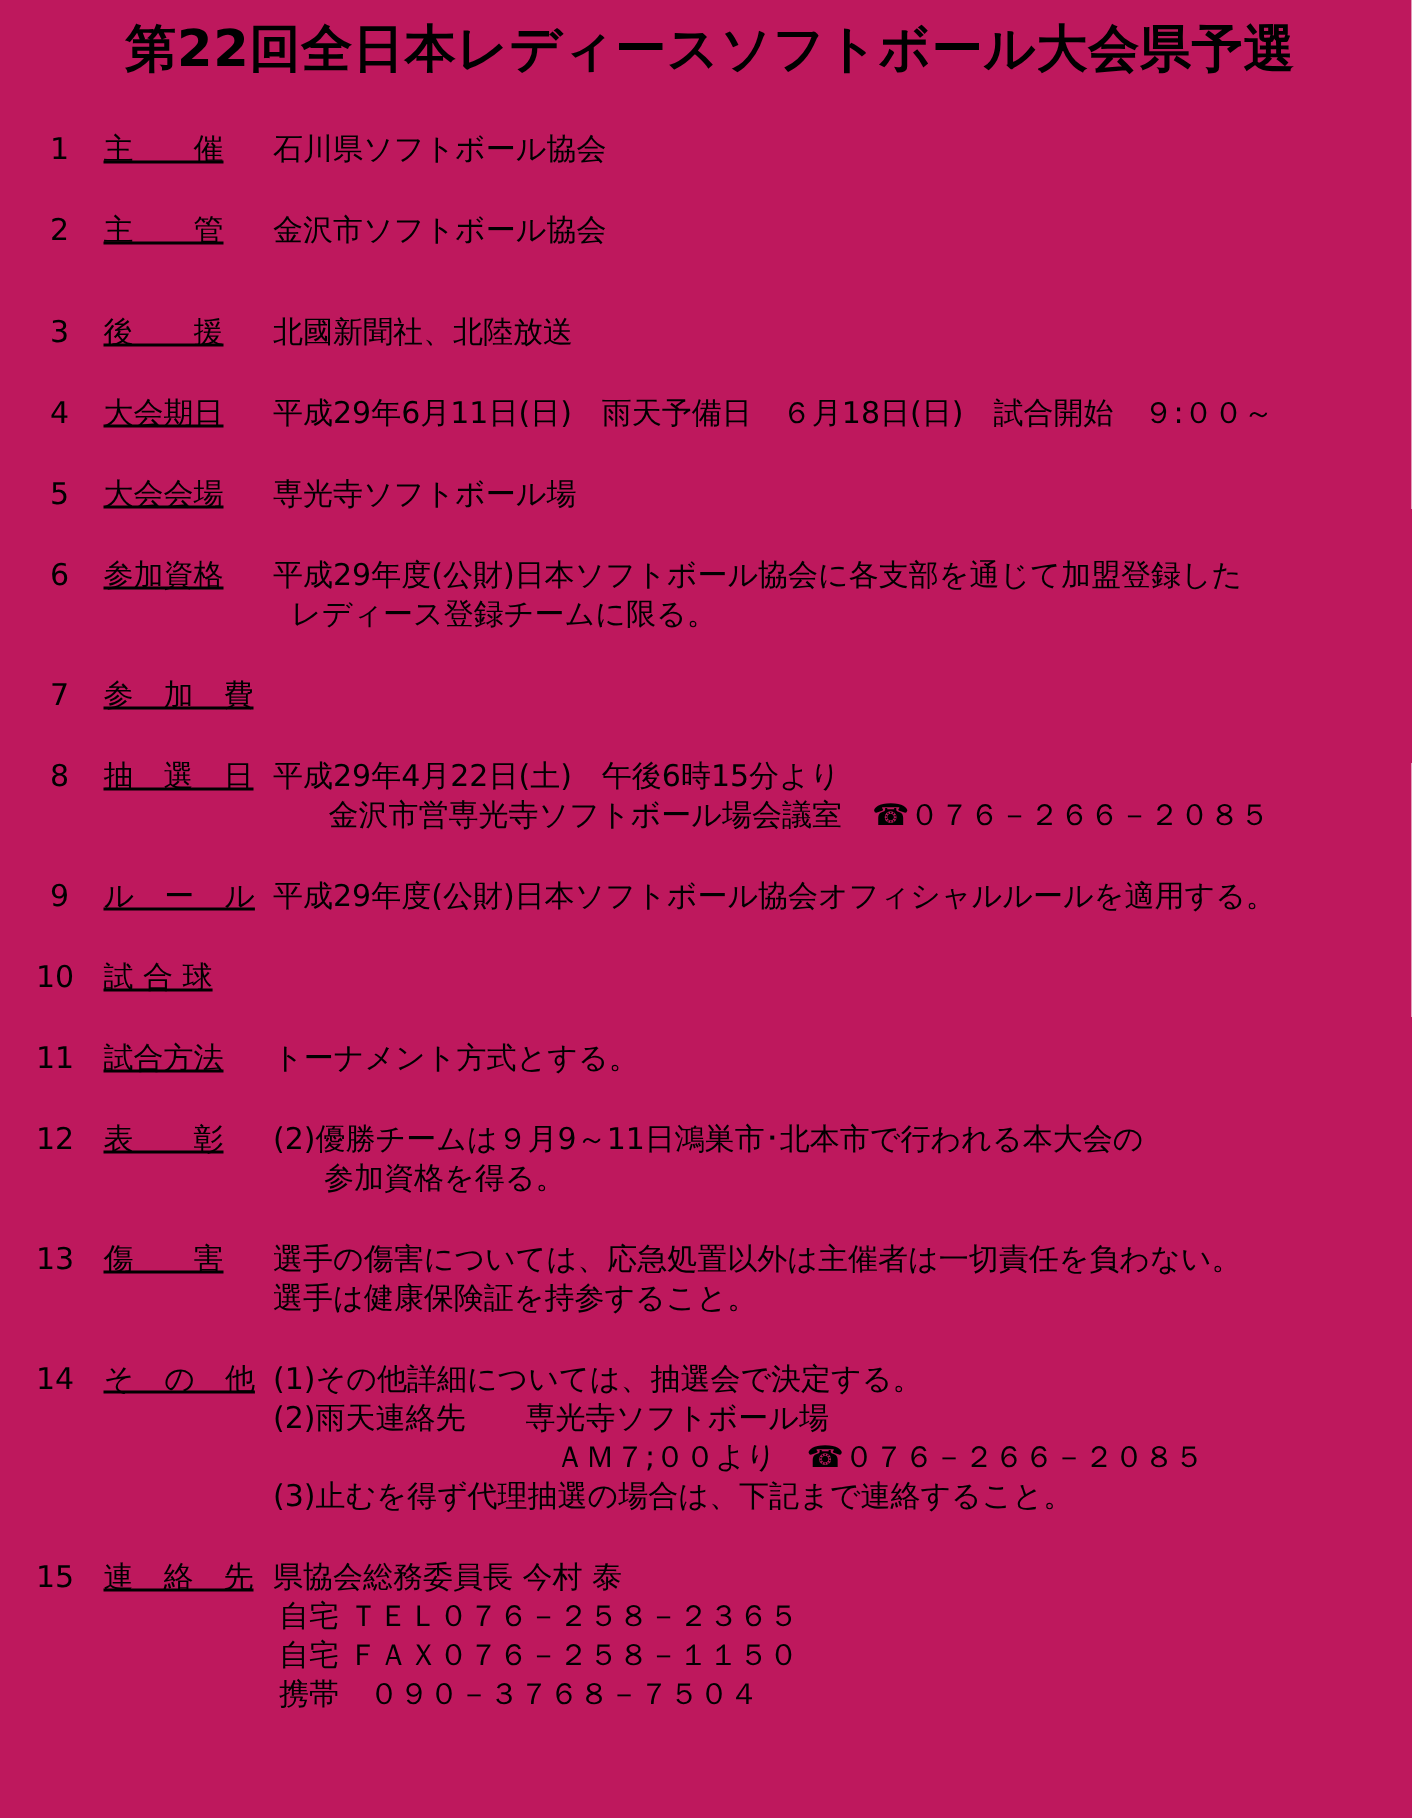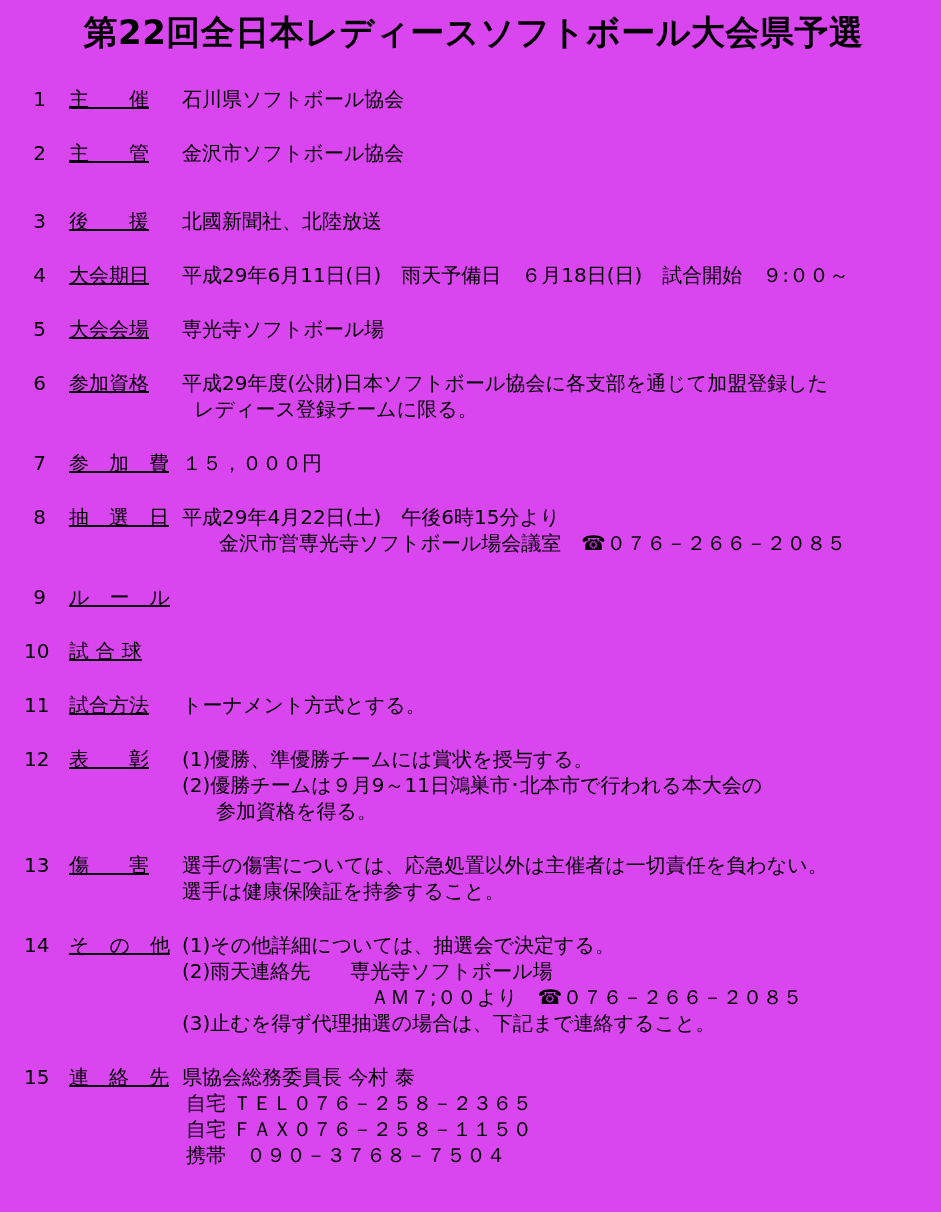--- a/index.html
+++ b/index.html
@@ -1,21 +1,21 @@
 <!DOCTYPE html>
 <html lang="ja"><head>
 <meta charset="utf-8">
 <style>
   html,body{margin:0;padding:0;background:#ffffff;}
   .page{
     width:941px;
     min-height:1212px;
     box-sizing:border-box;
     padding:8px 18px 0 24px;
-    background:#d946ef;
+    background:#be185d;
     color:#000000;
     font-family:"DejaVu Sans","Liberation Sans",sans-serif;
     font-size:20px;
     overflow:hidden;
   }
   .title{
     font-size:34px;
     font-weight:bold;
     text-align:center;
     margin:2px 0 30px 0;
@@ -87,57 +87,56 @@
     <div class="label">参加資格</div>
     <div class="content">
       <div class="line">平成29年度(公財)日本ソフトボール協会に各支部を通じて加盟登録した</div>
       <div class="line ind-a">レディース登録チームに限る。</div>
     </div>
   </div>
 
   <div class="item">
     <div class="no">7</div>
     <div class="label">参　加　費</div>
-    <div class="content">
-      <div class="line">１５，０００円</div>
-    </div>
   </div>
 
   <div class="item">
     <div class="no">8</div>
     <div class="label">抽　選　日</div>
     <div class="content">
       <div class="line">平成29年4月22日(土)　午後6時15分より</div>
       <div class="line ind-b"><span>金沢市営専光寺ソフトボール場会議室　</span><span>☎</span><span>０７６－２６６－２０８５</span></div>
     </div>
   </div>
 
   <div class="item">
     <div class="no">9</div>
     <div class="label">ル　ー　ル</div>
+    <div class="content">
+      <div class="line">平成29年度(公財)日本ソフトボール協会オフィシャルルールを適用する。</div>
+    </div>
   </div>
 
   <div class="item">
     <div class="no">10</div>
     <div class="label">試 合 球</div>
   </div>
 
   <div class="item">
     <div class="no">11</div>
     <div class="label">試合方法</div>
     <div class="content">
       <div class="line">トーナメント方式とする。</div>
     </div>
   </div>
 
   <div class="item">
     <div class="no">12</div>
     <div class="label">表　　彰</div>
     <div class="content">
-      <div class="line">(1)優勝、準優勝チームには賞状を授与する。</div>
       <div class="line">(2)優勝チームは９月9～11日鴻巣市･北本市で行われる本大会の</div>
       <div class="line ind-c">参加資格を得る。</div>
     </div>
   </div>
 
   <div class="item">
     <div class="no">13</div>
     <div class="label">傷　　害</div>
     <div class="content">
       <div class="line">選手の傷害については、応急処置以外は主催者は一切責任を負わない。</div>

